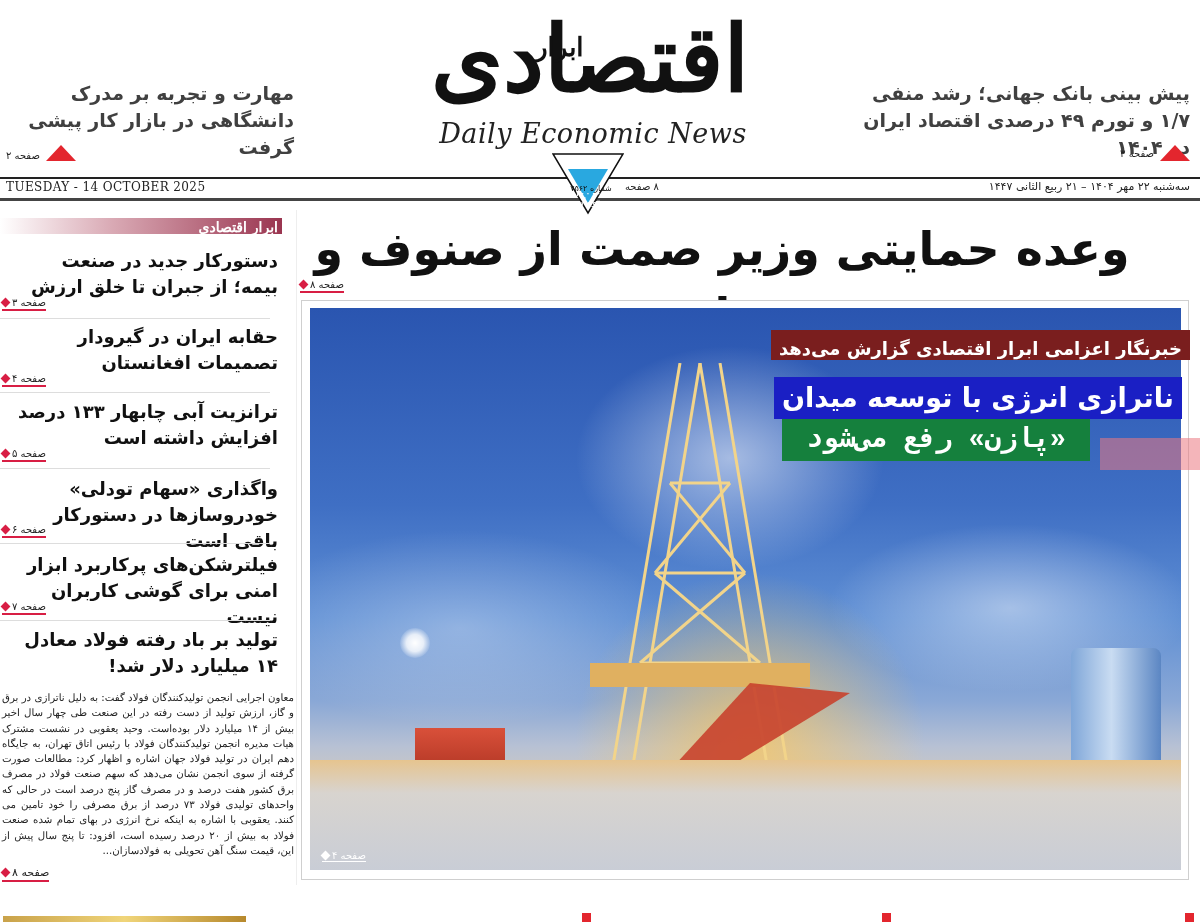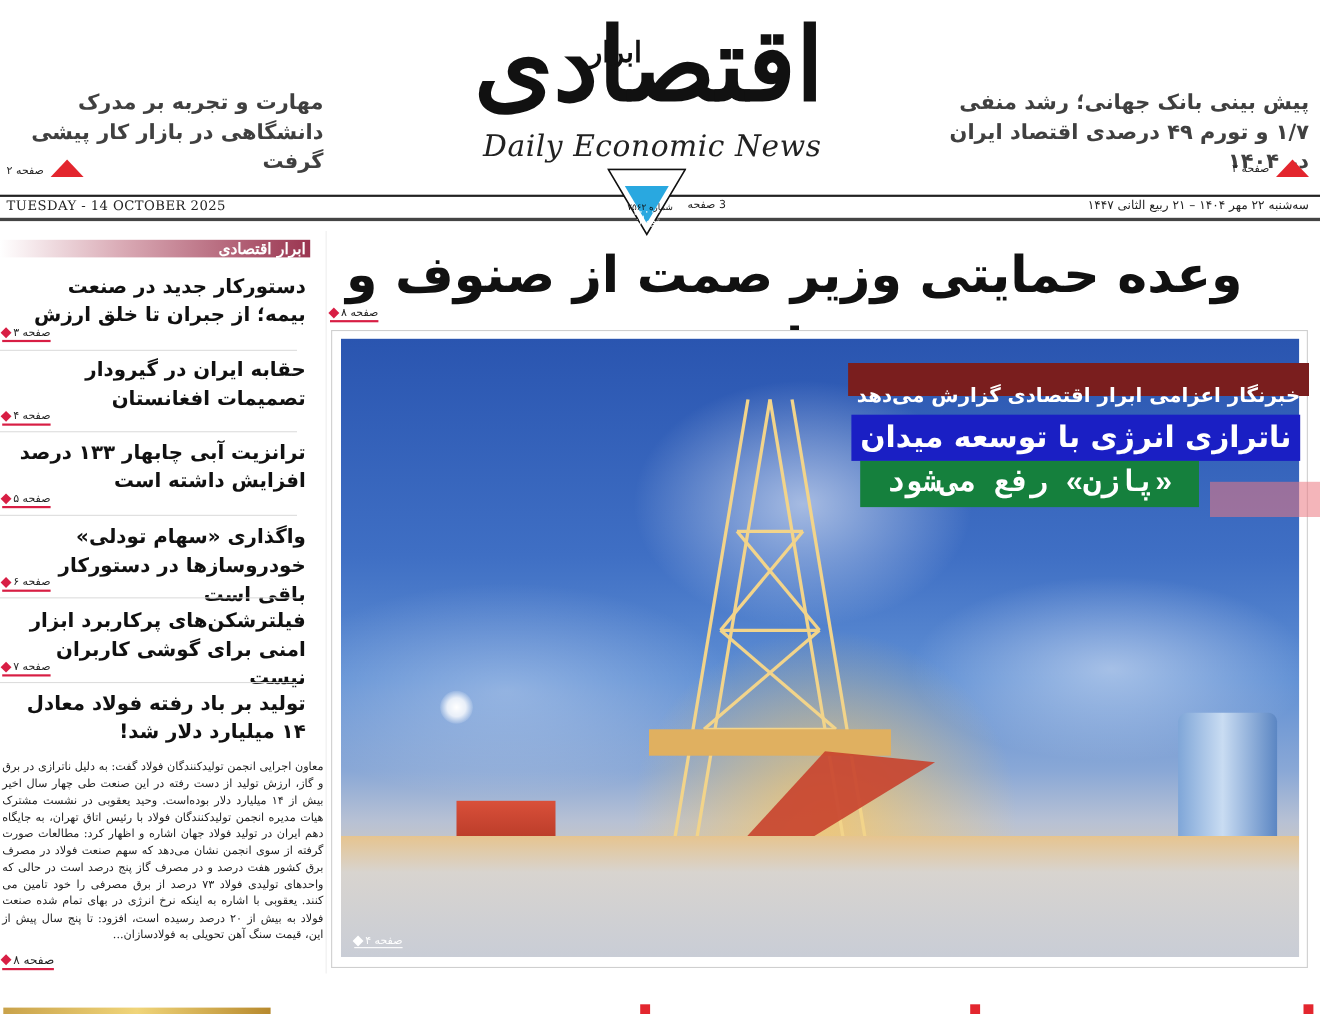--- a/index.html
+++ b/index.html
@@ -107,21 +107,21 @@
     .container-red {
       position: absolute; left: 105px; top: 420px; width: 90px; height: 55px;
       background: linear-gradient(180deg, #d9503a, #a8301f);
     }
     .sun {
       position: absolute; left: 90px; top: 320px; width: 30px; height: 30px; border-radius: 50%;
       background: radial-gradient(circle, #fff 0%, rgba(255,255,255,0.8) 40%, rgba(255,255,255,0) 75%);
     }
 
     .overline {
-      position: absolute; right: 10px; top: 330px; height: 30px; padding: 15px 8px;
+      position: absolute; right: 10px; top: 330px; height: 30px; padding: 4px 8px;
       background: #7a1e1e; color: #fff; font-weight: bold; font-size: 18px; line-height: 30px;
       direction: rtl; white-space: nowrap;
     }
     .photo-title-1 {
       position: absolute; right: 18px; top: 377px; height: 42px; padding: 0 8px;
       background: #1a1fc4; color: #fff; font-weight: bold; font-size: 27px; line-height: 42px;
       direction: rtl; white-space: nowrap;
     }
     .photo-title-2 {
       position: absolute; right: 110px; top: 419px; height: 42px; padding: 0 24px;
@@ -187,21 +187,21 @@
 <div class="teaser left">مهارت و تجربه بر مدرک دانشگاهی در بازار کار پیشی گرفت</div>
 <div class="teaser-page left">
   <span>صفحه ۲</span>
   <span class="red-tri"></span>
 </div>
 
 <div class="rule-top"></div>
 <div class="rule-bot"></div>
 <div class="date-en">TUESDAY - 14 OCTOBER 2025</div>
 <div class="date-fa">سه‌شنبه ۲۲ مهر ۱۴۰۴ – ۲۱ ربیع الثانی ۱۴۴۷</div>
-<div class="pages-count">3 صفحه</div>
+<div class="pages-count">۸ صفحه</div>
 
 <div class="badge">
   <svg width="72" height="62" viewBox="0 0 72 62">
     <polygon points="1,1 71,1 36,60" fill="#ffffff" stroke="#111" stroke-width="1.5"></polygon>
     <polygon points="16,16 56,16 36,50" fill="#29a8e0"></polygon>
   </svg>
   <div class="badge-issue">شماره ۷۵۶۲</div>
   <div class="badge-price">
     <div>۱۰۰۰۰</div>
     <div>تومان</div>

